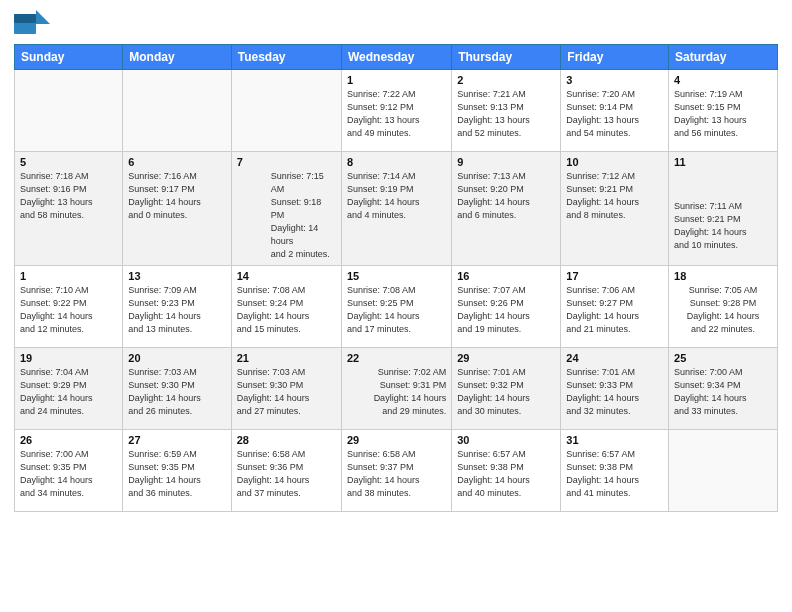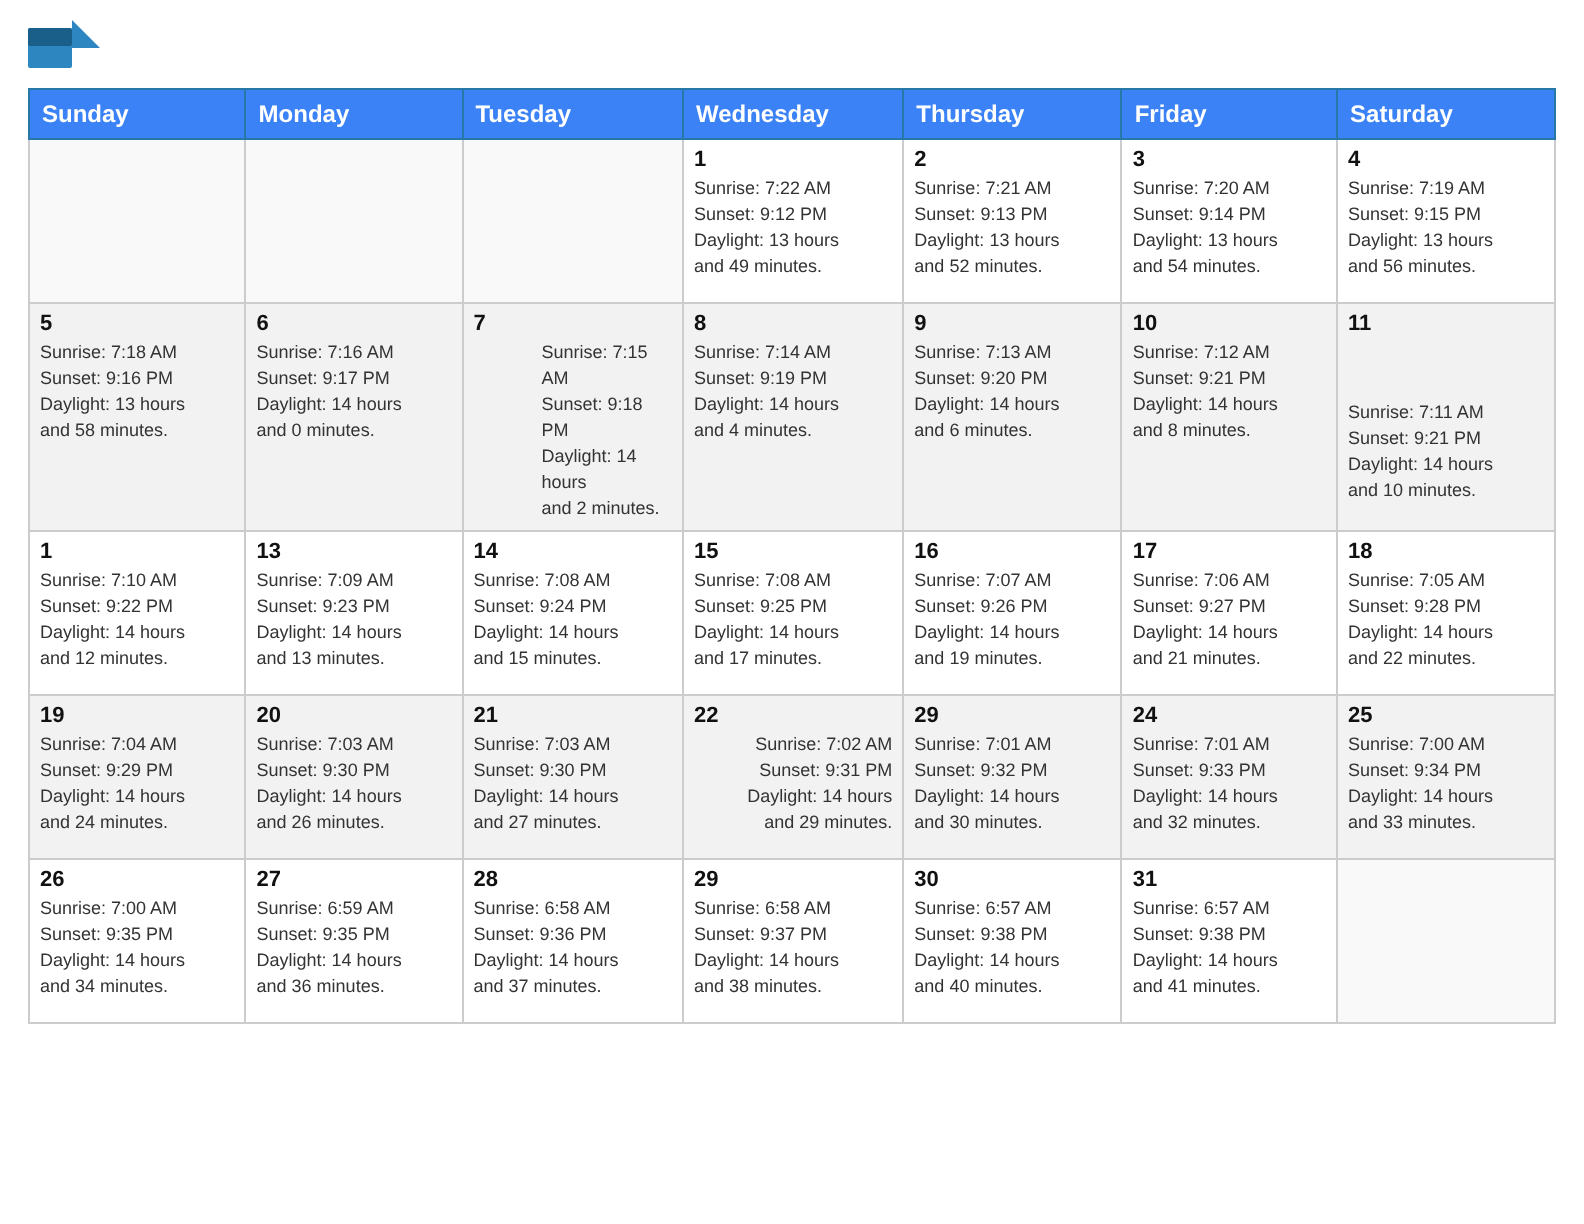--- a/index.html
+++ b/index.html
@@ -245,21 +245,21 @@
           </td>
           <td>
             <div class="day-num">17</div>
             <div class="cell-info" style="white-space: pre-line;">Sunrise: 7:06 AM
 Sunset: 9:27 PM
 Daylight: 14 hours
 and 21 minutes.</div>
           </td>
           <td>
             <div class="day-num">18</div>
-            <div class="cell-info" style="white-space: pre-line;">Sunrise: 7:05 AM
+            <div class="cell-info" style="white-space: pre-line; text-align: center;">Sunrise: 7:05 AM
 Sunset: 9:28 PM
 Daylight: 14 hours
 and 22 minutes.</div>
           </td>
         </tr>
         <tr class="row-alt">
           <td>
             <div class="day-num">19</div>
             <div class="cell-info" style="white-space: pre-line;">Sunrise: 7:04 AM
 Sunset: 9:29 PM

